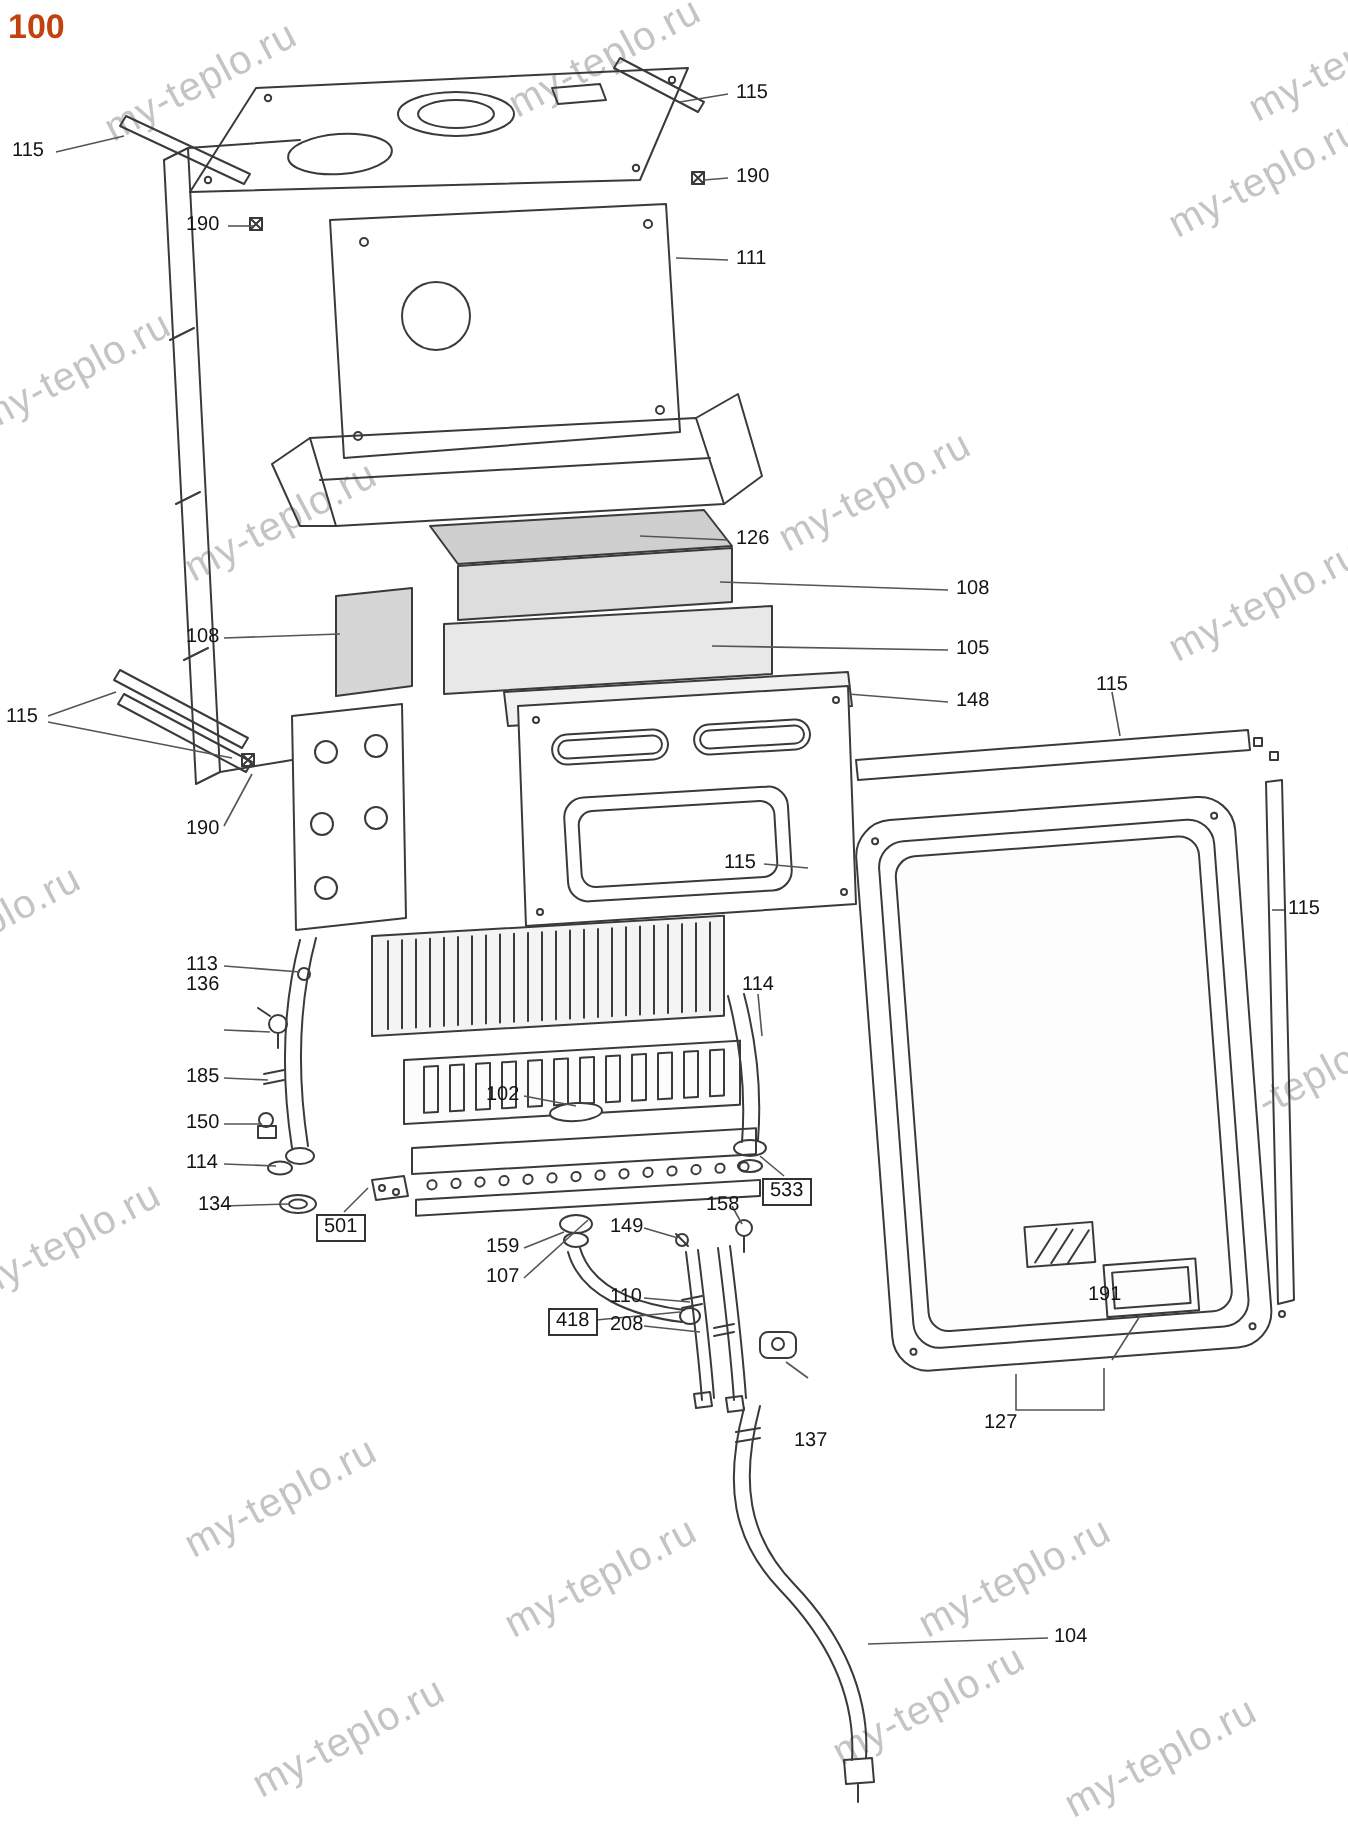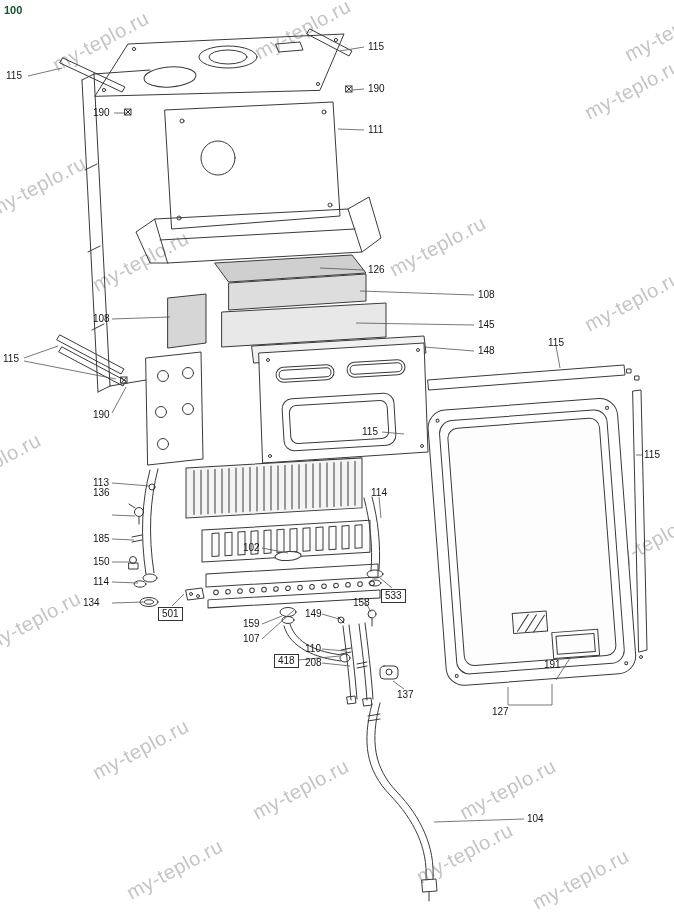--- a/index.html
+++ b/index.html
@@ -1,19 +1,19 @@
 <!DOCTYPE html>
 <html><head>
 <meta charset="utf-8">
 <style>
   *{box-sizing:border-box}
   html,body{margin:0;padding:0;background:#9a9a9a}
   .page{position:relative;width:674px;height:917px;background:#ffffff;overflow:hidden;
         font-family:"Liberation Sans",sans-serif;margin:0 auto}
-  .page-number{position:absolute;left:4px;top:4px;font-size:11px;font-weight:bold;color:#14532d}
+  .page-number{position:absolute;left:4px;top:4px;font-size:17px;font-weight:bold;color:#c2410c}
   .wm{position:absolute;color:#c4c4c4;font-size:20px;letter-spacing:.5px;white-space:nowrap;
       transform:rotate(-28deg);user-select:none}
   .art{position:absolute;left:0;top:0}
   .co{position:absolute;font-size:10px;line-height:1;color:#141414;white-space:nowrap}
   .co.boxed{border:1px solid #333;padding:1px 3px;background:#fff}
 </style>
 </head>
 <body>
 
 <div class="page">
@@ -278,43 +278,43 @@
   <div class="page-number">100</div>
 
   <div>
     <span class="co" style="left:368px;top:42px">115</span>
     <span class="co" style="left:6px;top:71px">115</span>
     <span class="co" style="left:368px;top:84px">190</span>
     <span class="co" style="left:93px;top:108px">190</span>
     <span class="co" style="left:368px;top:125px">111</span>
     <span class="co" style="left:368px;top:265px">126</span>
     <span class="co" style="left:478px;top:290px">108</span>
-    <span class="co" style="left:478px;top:320px">145</span>
+    <span class="co" style="left:478px;top:320px">105</span>
     <span class="co" style="left:478px;top:346px">148</span>
     <span class="co" style="left:93px;top:314px">108</span>
     <span class="co" style="left:3px;top:354px">115</span>
     <span class="co" style="left:548px;top:338px">115</span>
     <span class="co" style="left:93px;top:410px">190</span>
     <span class="co" style="left:362px;top:427px">115</span>
     <span class="co" style="left:644px;top:450px">115</span>
     <span class="co" style="left:93px;top:478px">113</span>
     <span class="co" style="left:93px;top:488px">136</span>
     <span class="co" style="left:93px;top:534px">185</span>
     <span class="co" style="left:93px;top:557px">150</span>
     <span class="co" style="left:93px;top:577px">114</span>
-    <span class="co" style="left:83px;top:598px">134</span>
+    <span class="co" style="left:99px;top:598px">134</span>
     <span class="co boxed" style="left:158px;top:607px">501</span>
     <span class="co" style="left:243px;top:543px">102</span>
     <span class="co" style="left:371px;top:488px">114</span>
     <span class="co boxed" style="left:381px;top:589px">533</span>
     <span class="co" style="left:353px;top:598px">158</span>
     <span class="co" style="left:243px;top:619px">159</span>
     <span class="co" style="left:243px;top:634px">107</span>
     <span class="co" style="left:305px;top:609px">149</span>
     <span class="co boxed" style="left:274px;top:654px">418</span>
     <span class="co" style="left:305px;top:644px">110</span>
     <span class="co" style="left:305px;top:658px">208</span>
-    <span class="co" style="left:397px;top:690px">137</span>
+    <span class="co" style="left:397px;top:716px">137</span>
     <span class="co" style="left:492px;top:707px">127</span>
-    <span class="co" style="left:544px;top:660px">191</span>
+    <span class="co" style="left:544px;top:643px">191</span>
     <span class="co" style="left:527px;top:814px">104</span>
   </div>
 </div>
 
 </body></html>

